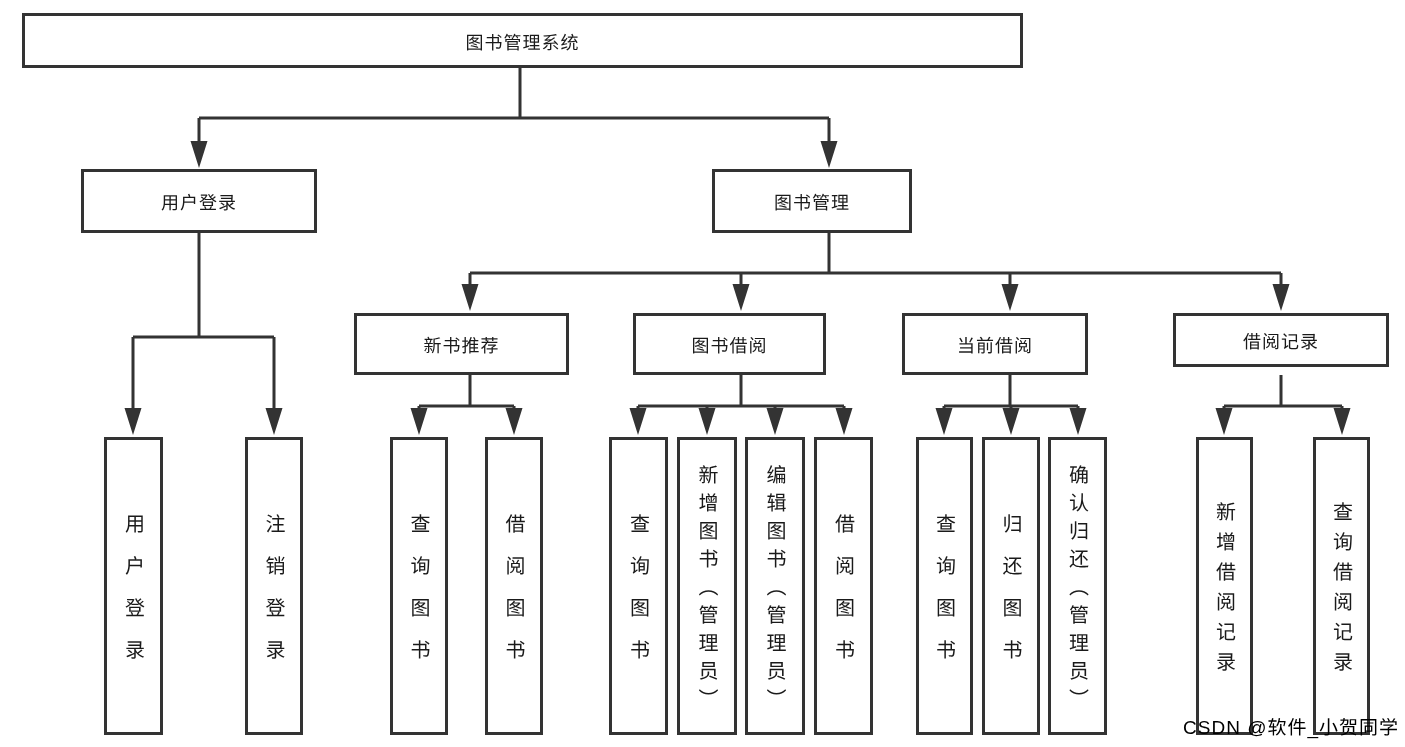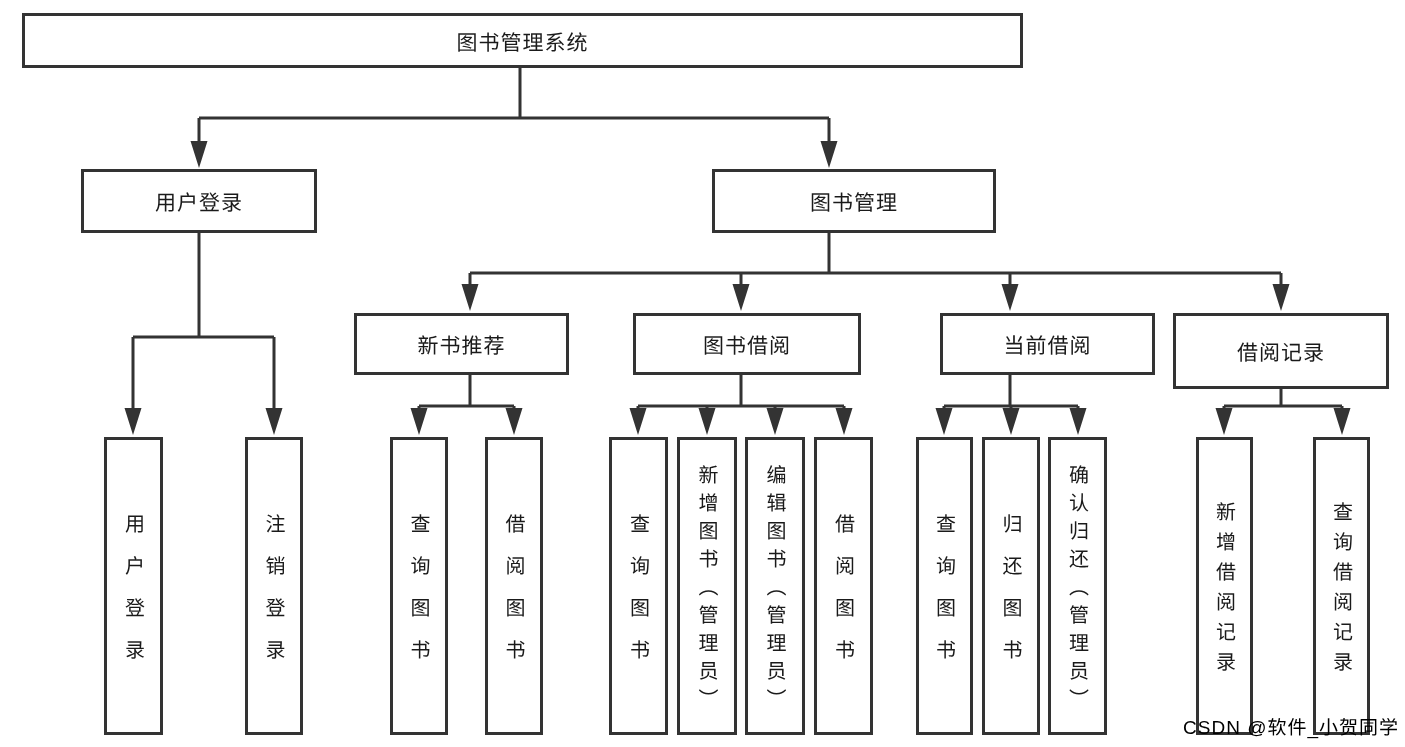--- a/index.html
+++ b/index.html
@@ -15,21 +15,21 @@
     position:absolute;
     box-sizing:border-box;
     background:#ffffff;
     border:3px solid #333333;
     display:flex;
     align-items:center;
     justify-content:center;
     color:#1a1a1a;
   }
   .hnode span{
-    font-size:21px;
+    font-size:18px;
     letter-spacing:1px;
     white-space:nowrap;
   }
   .vnode span{
     writing-mode:vertical-rl;
     text-orientation:mixed;
     font-size:20px;
     line-height:1;
     white-space:nowrap;
   }
@@ -105,34 +105,34 @@
          M1333.5 408 H1350.5 L1342 435 Z" fill="#333333" stroke="none"></path>
   </svg>
 
   <div class="node hnode" style="left:22px;top:13px;width:1001px;height:55px">
     <span>图书管理系统</span>
   </div>
 
   <div class="node hnode" style="left:81px;top:169px;width:236px;height:64px">
     <span>用户登录</span>
   </div>
-  <div class="node hnode" style="left:712px;top:169px;width:284px;height:64px">
+  <div class="node hnode" style="left:712px;top:169px;width:200px;height:64px">
     <span>图书管理</span>
   </div>
 
   <div class="node hnode" style="left:354px;top:313px;width:215px;height:62px">
     <span>新书推荐</span>
   </div>
-  <div class="node hnode" style="left:633px;top:313px;width:228px;height:62px">
+  <div class="node hnode" style="left:633px;top:313px;width:193px;height:62px">
     <span>图书借阅</span>
   </div>
-  <div class="node hnode" style="left:940px;top:313px;width:215px;height:62px">
+  <div class="node hnode" style="left:902px;top:313px;width:186px;height:62px">
     <span>当前借阅</span>
   </div>
-  <div class="node hnode" style="left:1173px;top:313px;width:216px;height:76px">
+  <div class="node hnode" style="left:1173px;top:313px;width:216px;height:54px">
     <span>借阅记录</span>
   </div>
 
   <div class="node vnode" style="left:104px;top:437px;width:59px;height:298px">
     <span class="v4">用户登录</span>
   </div>
   <div class="node vnode" style="left:245px;top:437px;width:58px;height:298px">
     <span class="v4">注销登录</span>
   </div>
 

